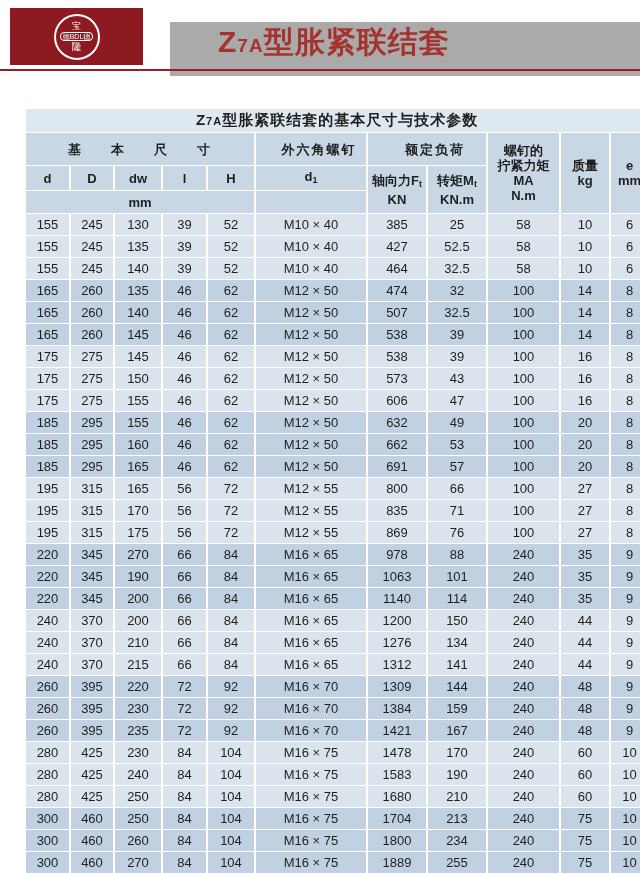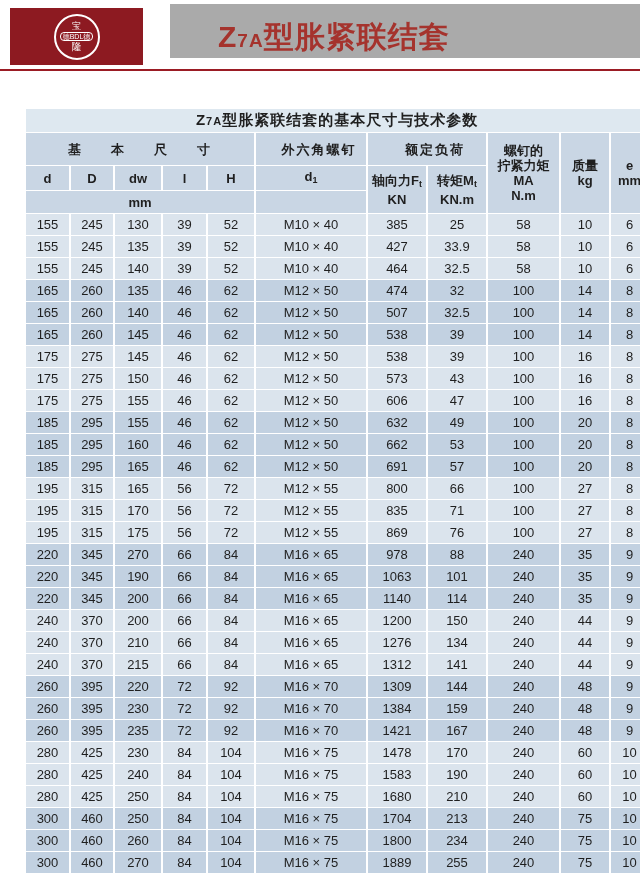--- a/index.html
+++ b/index.html
@@ -39,24 +39,24 @@
     border: 1px solid #ffffff;
     border-radius: 4px;
     padding: 0 2px;
     margin: 1px 0;
     white-space: nowrap;
   }
   .logo-line3 { font-size: 10px; }
 
   .title-bar {
     position: absolute;
-    left: 170px; top: 4px;
+    left: 170px; top: 22px;
     width: 470px; height: 54px;
     background: var(--bar_gray, #aaaaaa);
-    display: flex; align-items: flex-end;
+    display: flex; align-items: flex-start;
     padding-left: 48px;
   }
   .main-title {
     color: var(--title_red, #a5332d);
     font-weight: bold;
     font-size: 30px;
     letter-spacing: 1px;
     white-space: nowrap;
   }
   .main-title .small-sub { font-size: 19px; }
@@ -222,21 +222,21 @@
           <td>6</td>
         </tr>
         <tr class="grp-light">
           <td>155</td>
           <td>245</td>
           <td>135</td>
           <td>39</td>
           <td>52</td>
           <td>M10 × 40</td>
           <td>427</td>
-          <td>33.9</td>
+          <td>52.5</td>
           <td>58</td>
           <td>10</td>
           <td>6</td>
         </tr>
         <tr class="grp-light">
           <td>155</td>
           <td>245</td>
           <td>140</td>
           <td>39</td>
           <td>52</td>

